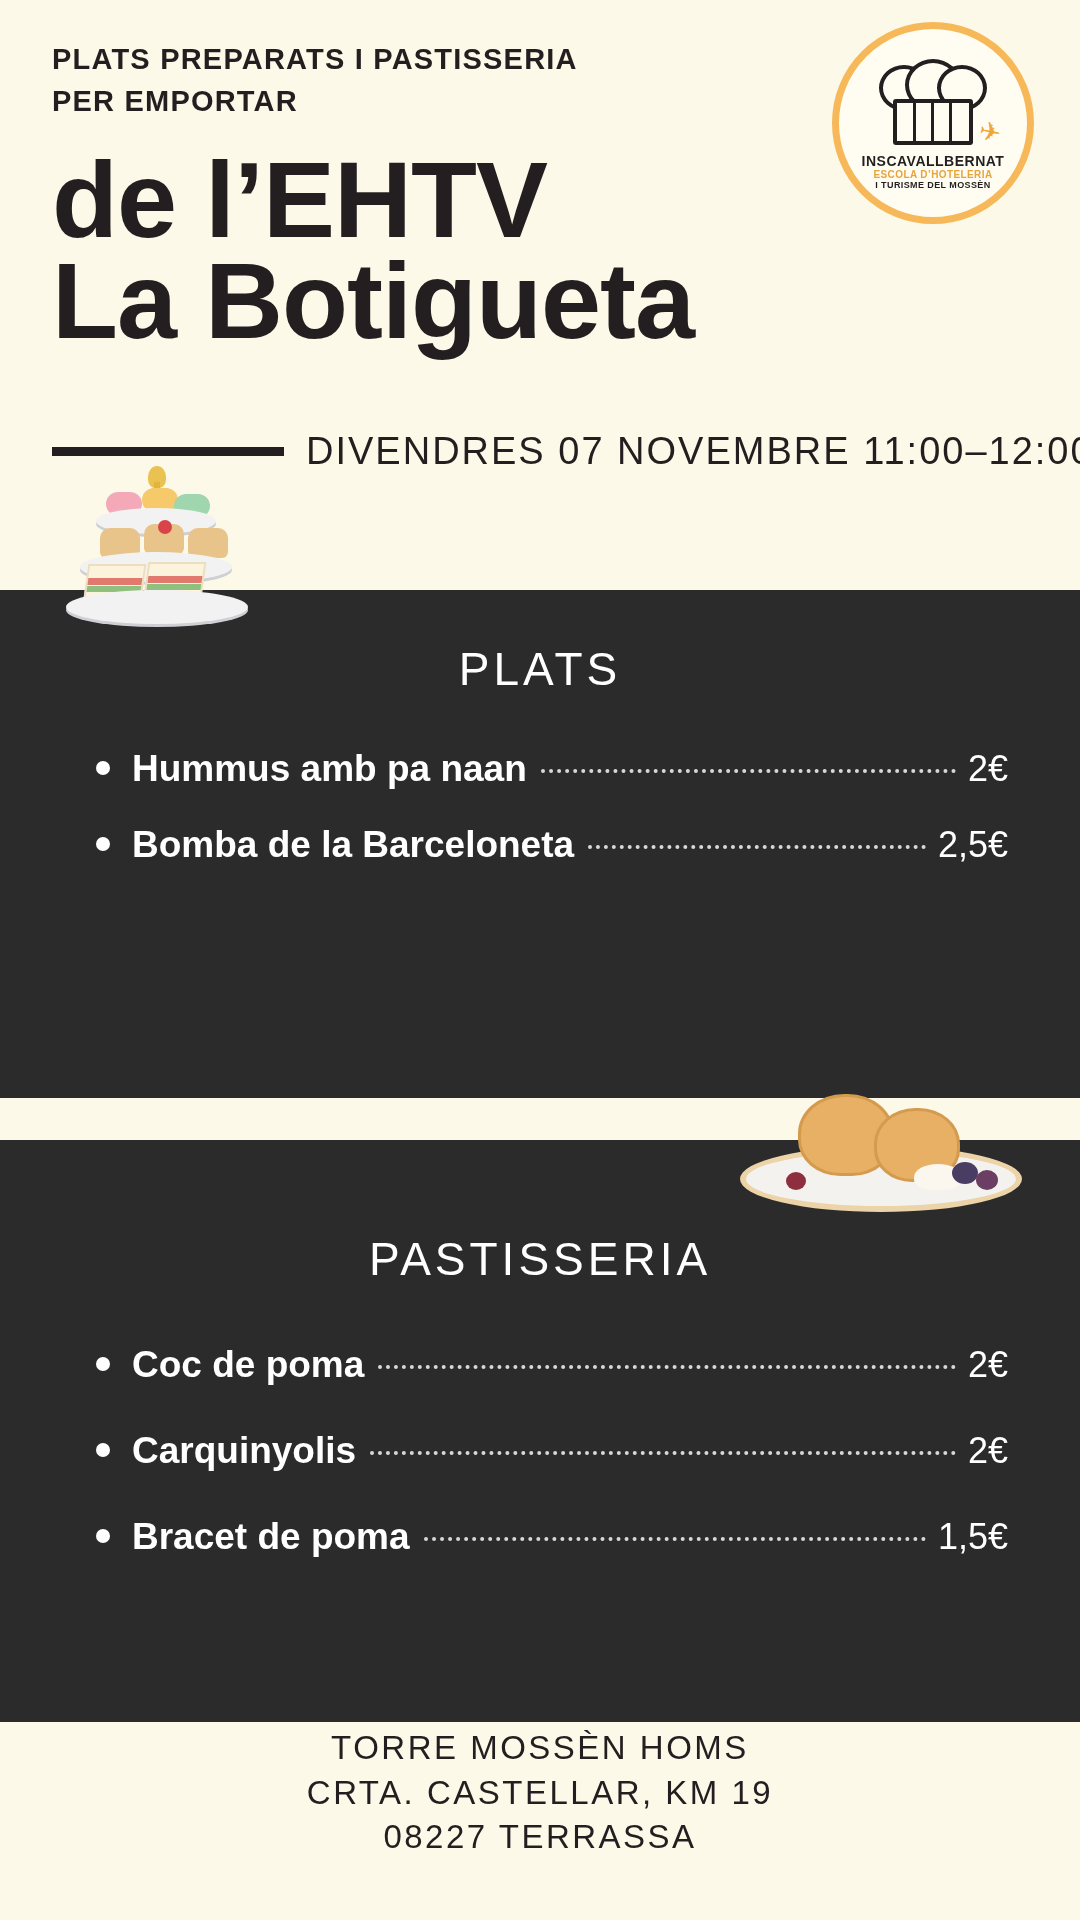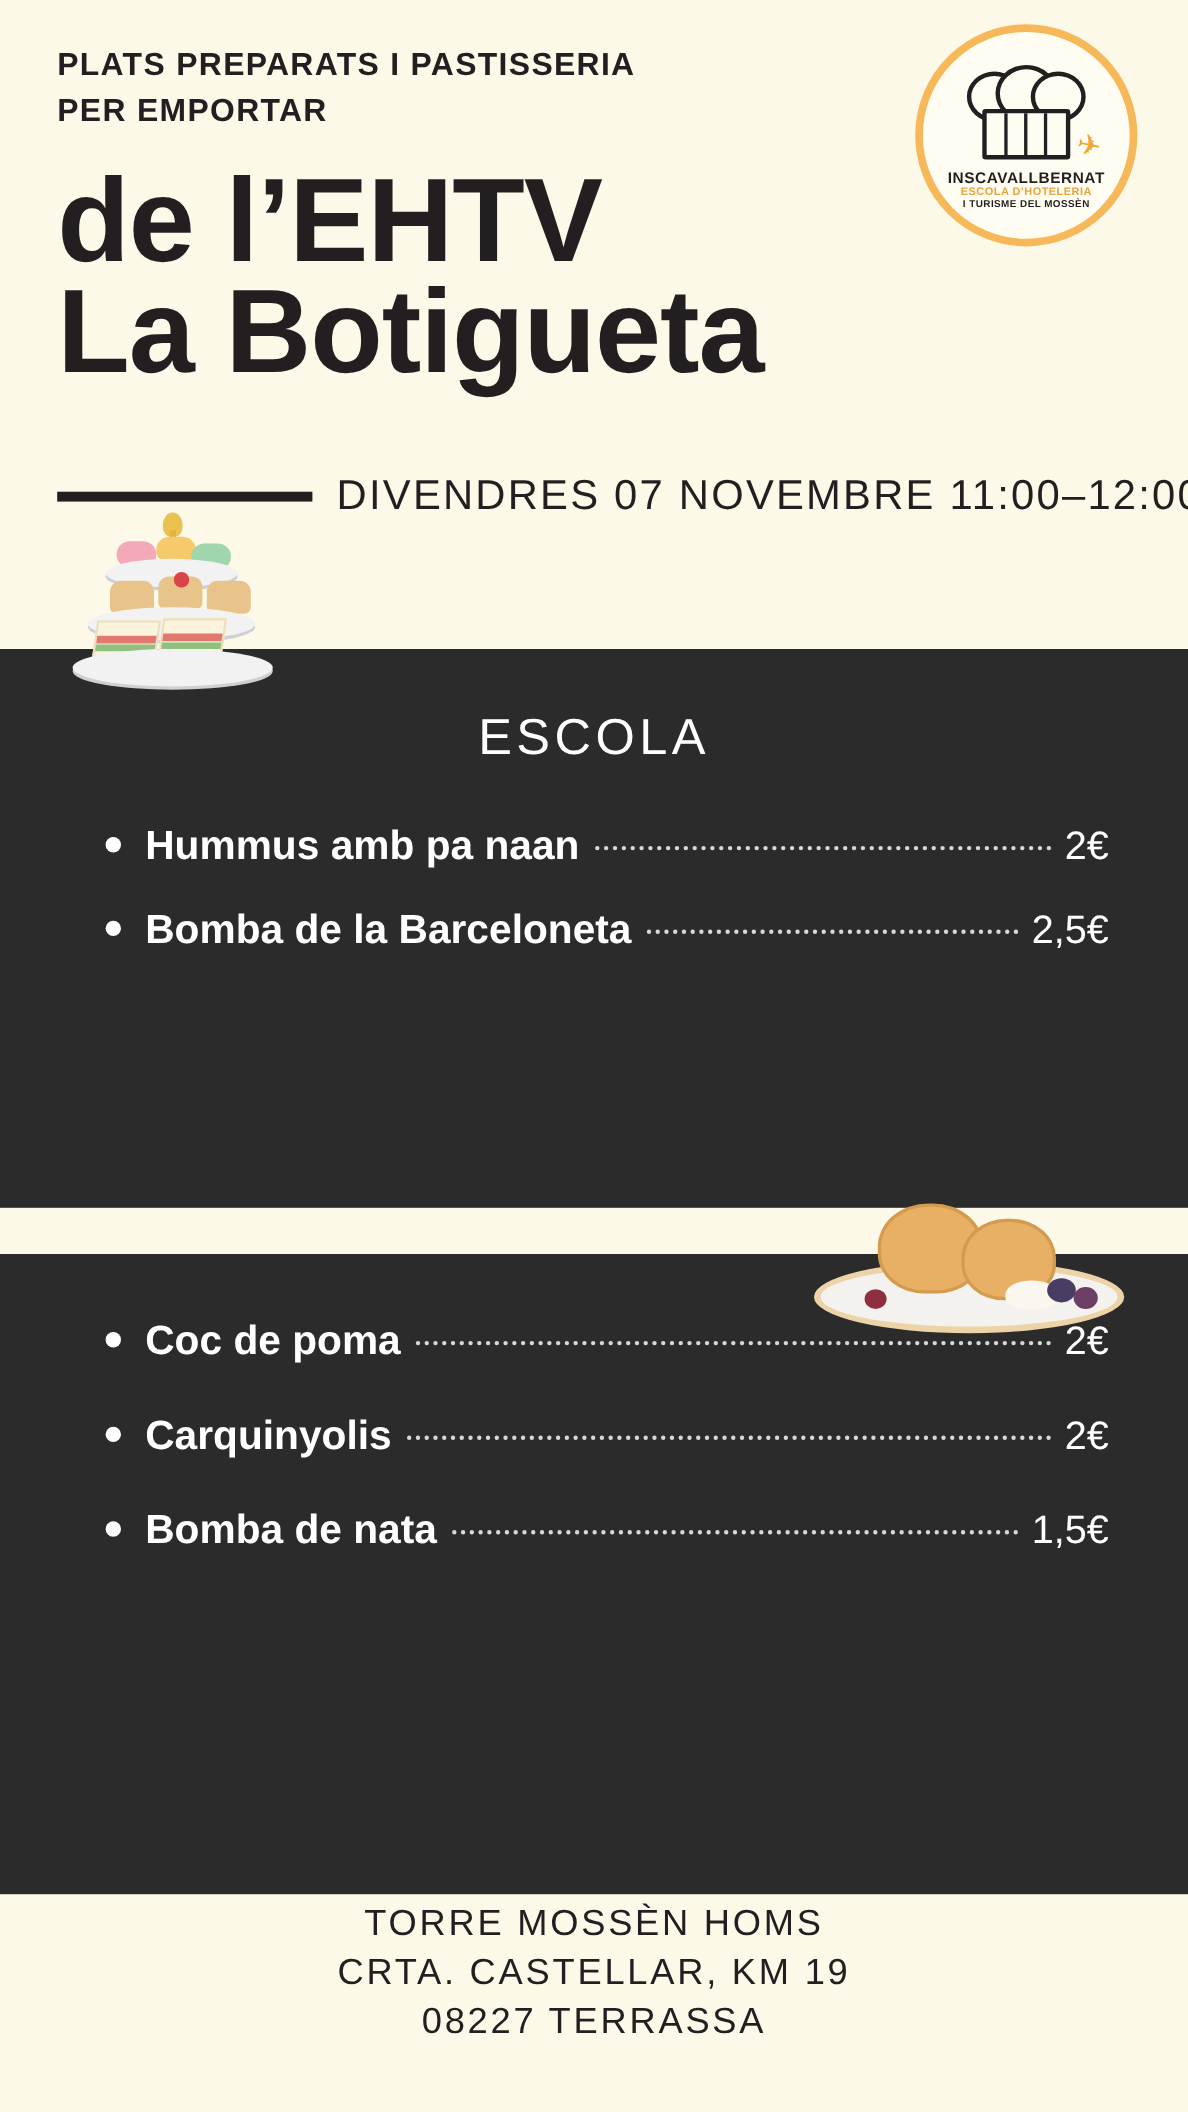--- a/index.html
+++ b/index.html
@@ -373,21 +373,21 @@
         <div class="sw-fill2"></div>
       </div>
     <div class="sandwich sw2">
         <div class="sw-fill"></div>
         <div class="sw-fill2"></div>
       </div>
     <div class="plate bottom"></div>
   </div>
 
   <div class="panel plats">
-    <div class="panel-title">ESCOLA</div>
+    <div class="panel-title">PLATS</div>
     <div class="items">
       <div class="item">
         <div class="bullet"></div>
         <div class="item-name">Hummus amb pa naan</div>
         <div class="dots"></div>
         <div class="price">2€</div>
       </div>
       <div class="item">
         <div class="bullet"></div>
         <div class="item-name">Bomba de la Barceloneta</div>
@@ -402,36 +402,37 @@
     <div class="pastry-photo">
       <div class="pastry-plate"></div>
       <div class="puff-ball pb1"></div>
       <div class="puff-ball pb2"></div>
       <div class="cream"></div>
       <div class="berry b1"></div>
       <div class="berry b2"></div>
       <div class="berry b3"></div>
     </div>
 
+    <div class="panel-title">PASTISSERIA</div>
     <div class="items">
       <div class="item">
         <div class="bullet"></div>
         <div class="item-name">Coc de poma</div>
         <div class="dots"></div>
         <div class="price">2€</div>
       </div>
       <div class="item">
         <div class="bullet"></div>
         <div class="item-name">Carquinyolis</div>
         <div class="dots"></div>
         <div class="price">2€</div>
       </div>
       <div class="item">
         <div class="bullet"></div>
-        <div class="item-name">Bomba de nata</div>
+        <div class="item-name">Bracet de poma</div>
         <div class="dots"></div>
         <div class="price">1,5€</div>
       </div>
     </div>
   </div>
 
   <div class="footer">
     <div>TORRE  MOSSÈN  HOMS</div>
     <div>CRTA.  CASTELLAR,  KM  19</div>
     <div>08227  TERRASSA</div>

